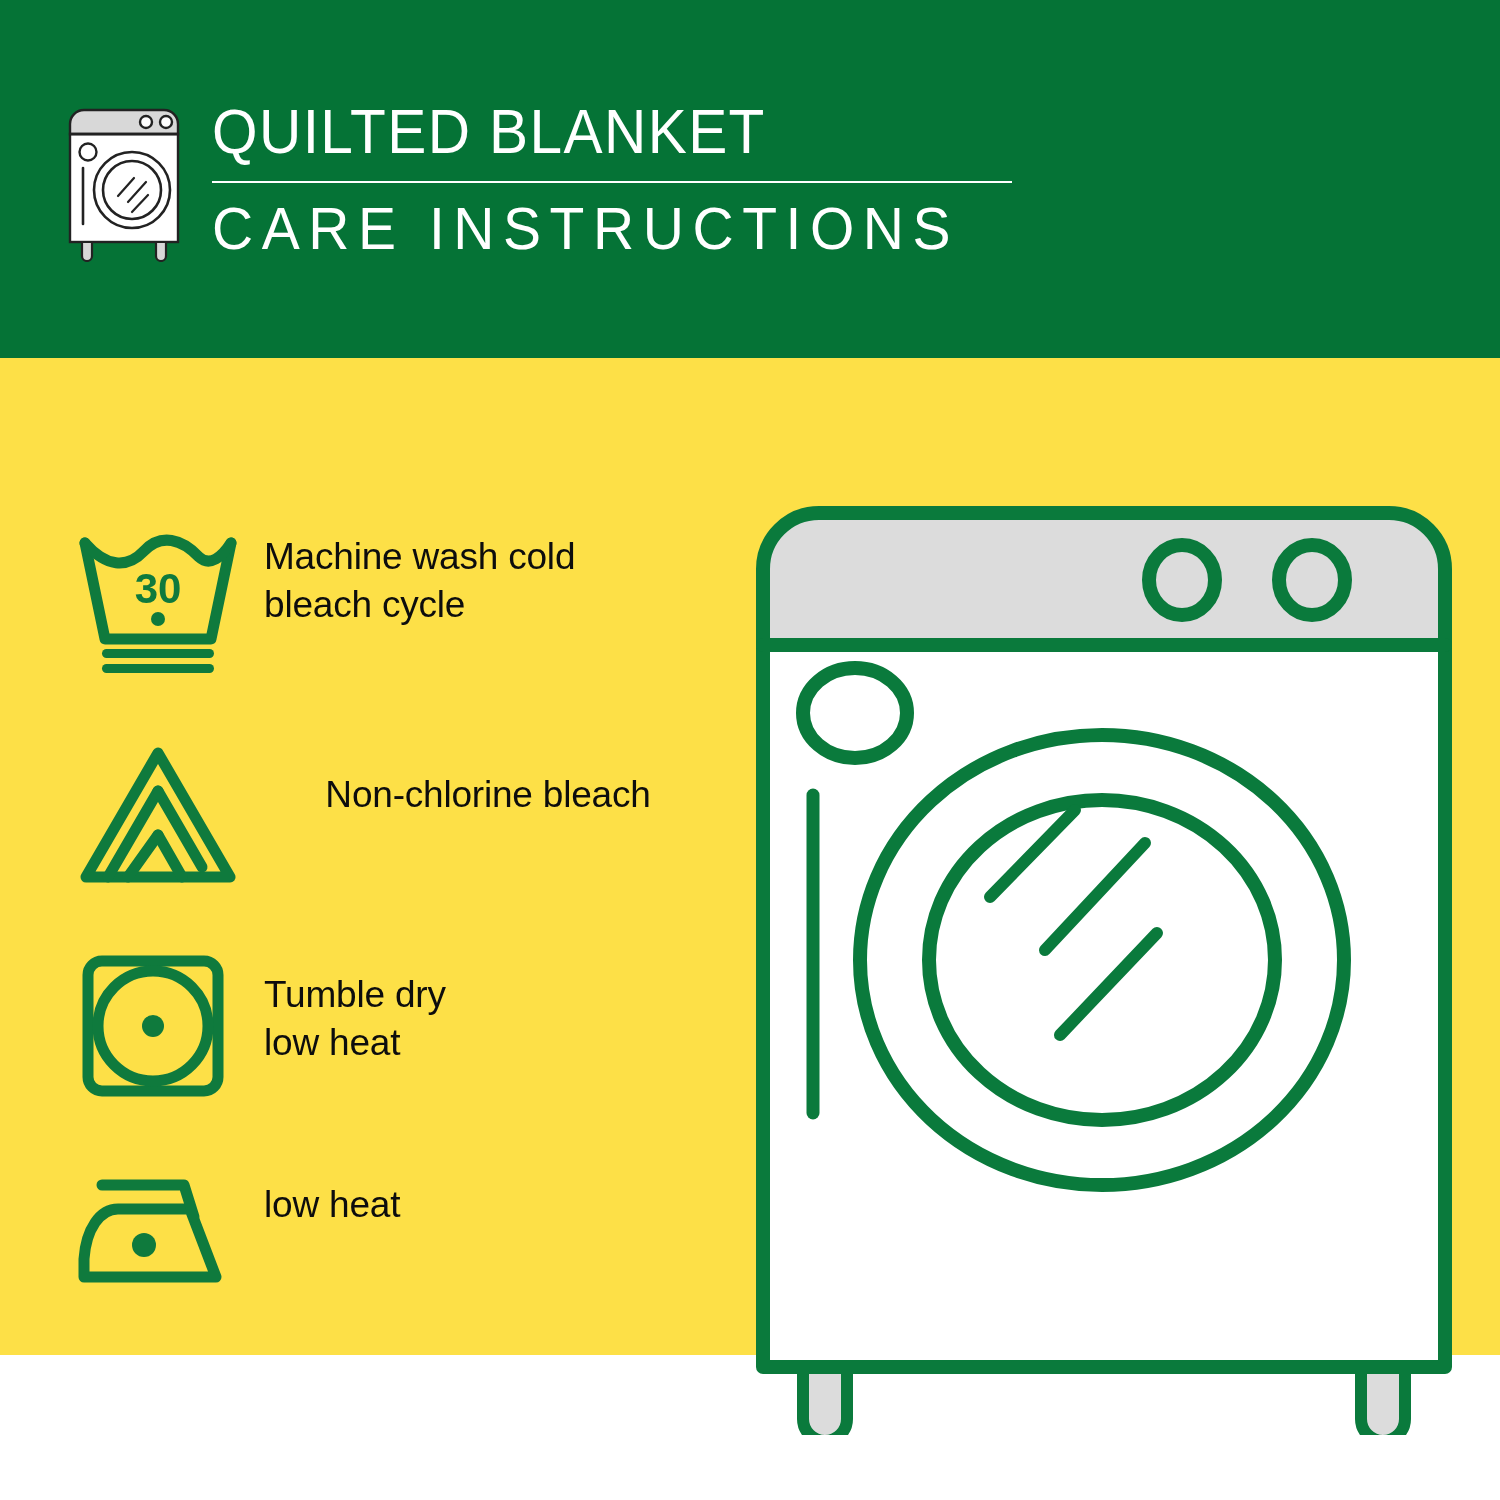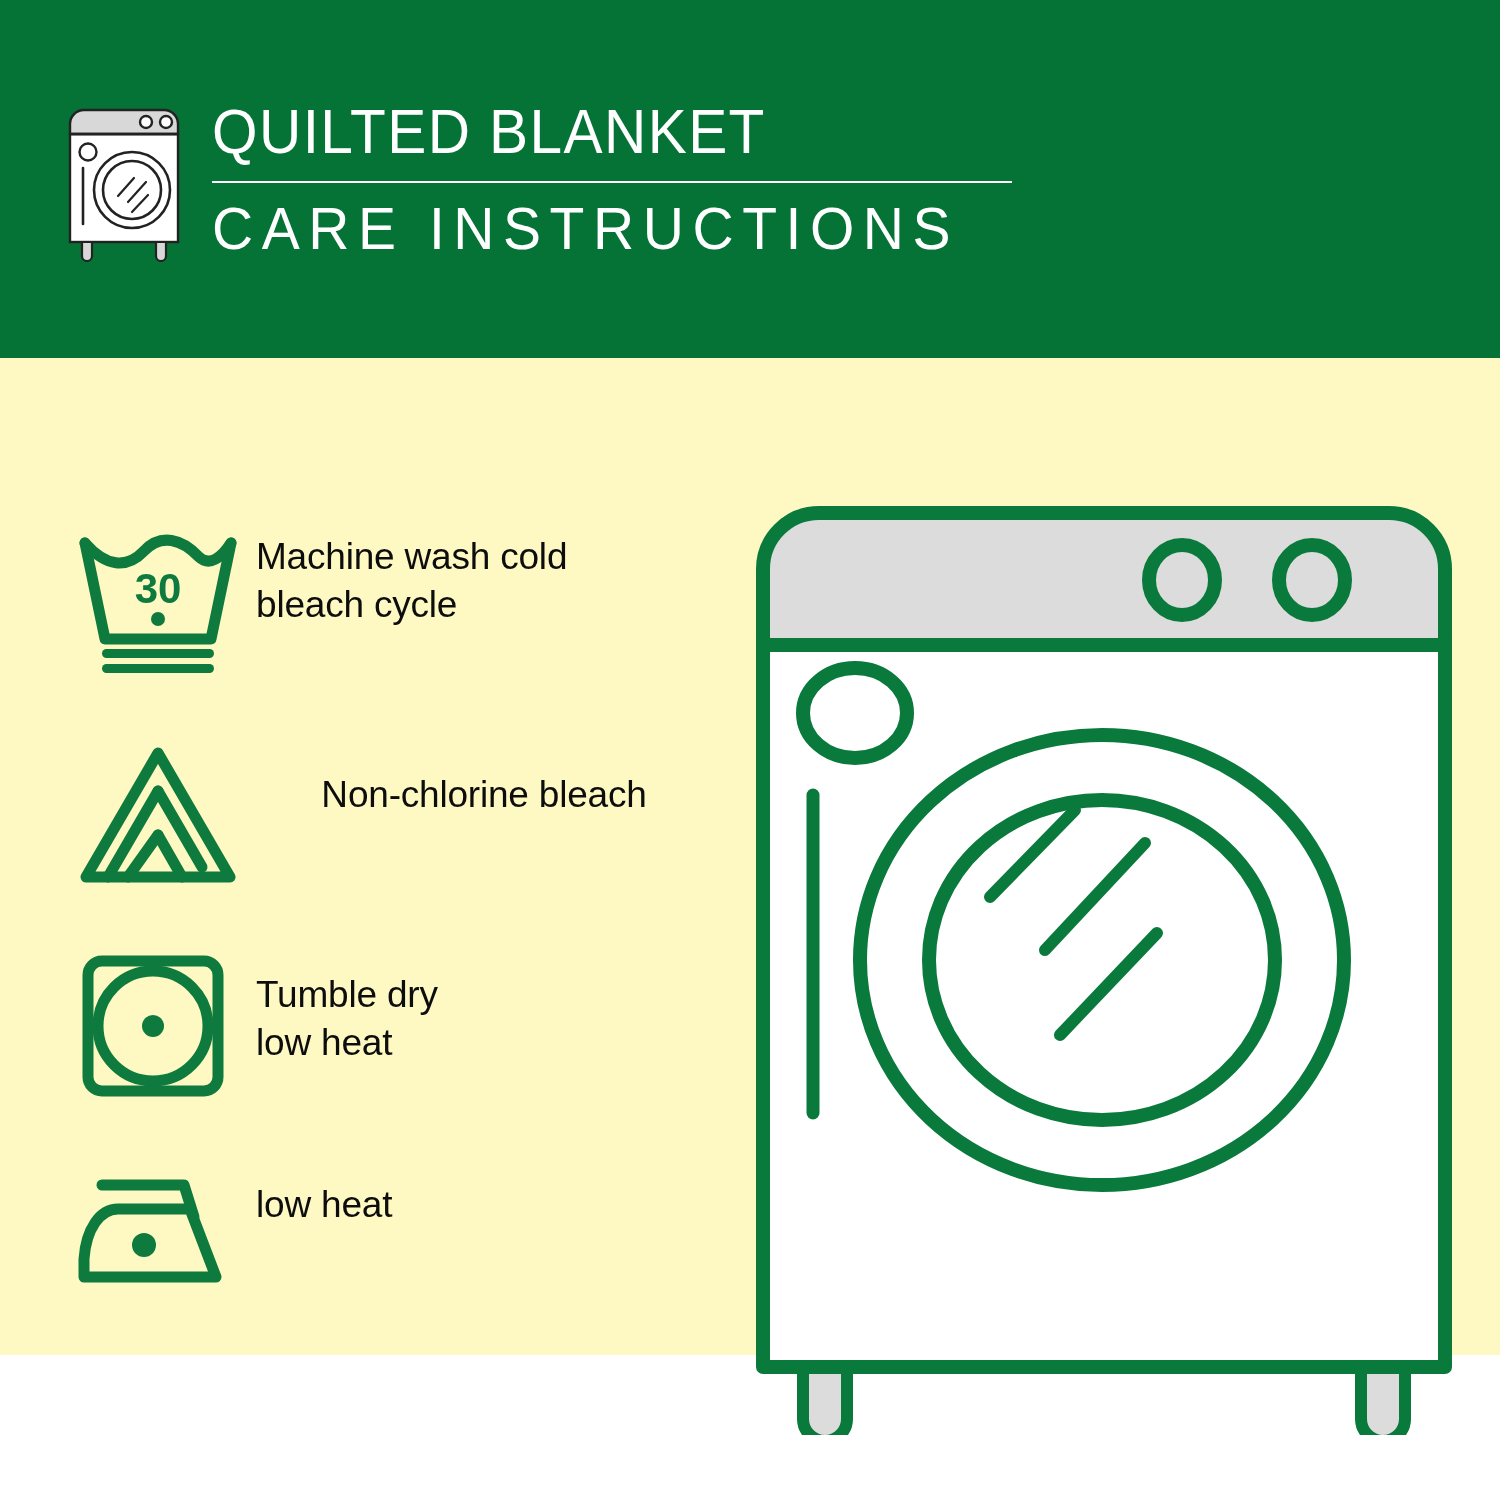--- a/index.html
+++ b/index.html
@@ -5,21 +5,21 @@
   * { margin:0; padding:0; box-sizing:border-box; }
   html, body {
     width:1500px; height:1500px;
     background:#ffffff;
     font-family:"Liberation Sans", sans-serif;
     overflow:hidden;
   }
   #page {
     position:relative;
     width:1500px; height:1355px;
-    background:#fef9c3;
+    background:#fde047;
   }
 
   
   #header {
     position:absolute;
     left:0; top:0;
     width:1500px; height:358px;
     background:#057336;
   }
   #header-inner {
@@ -70,20 +70,21 @@
   
   #care-list {
     position:absolute;
     left:72px; top:505px;
     width:640px;
   }
   .care-row {
     display:flex;
     align-items:flex-start;
     height:218px;
+    gap:8px;
   }
   .care-symbol {
     width:172px;
     flex:0 0 172px;
     display:flex;
     align-items:flex-start;
     justify-content:flex-start;
   }
   .care-symbol svg { display:block; }
   .care-text {

